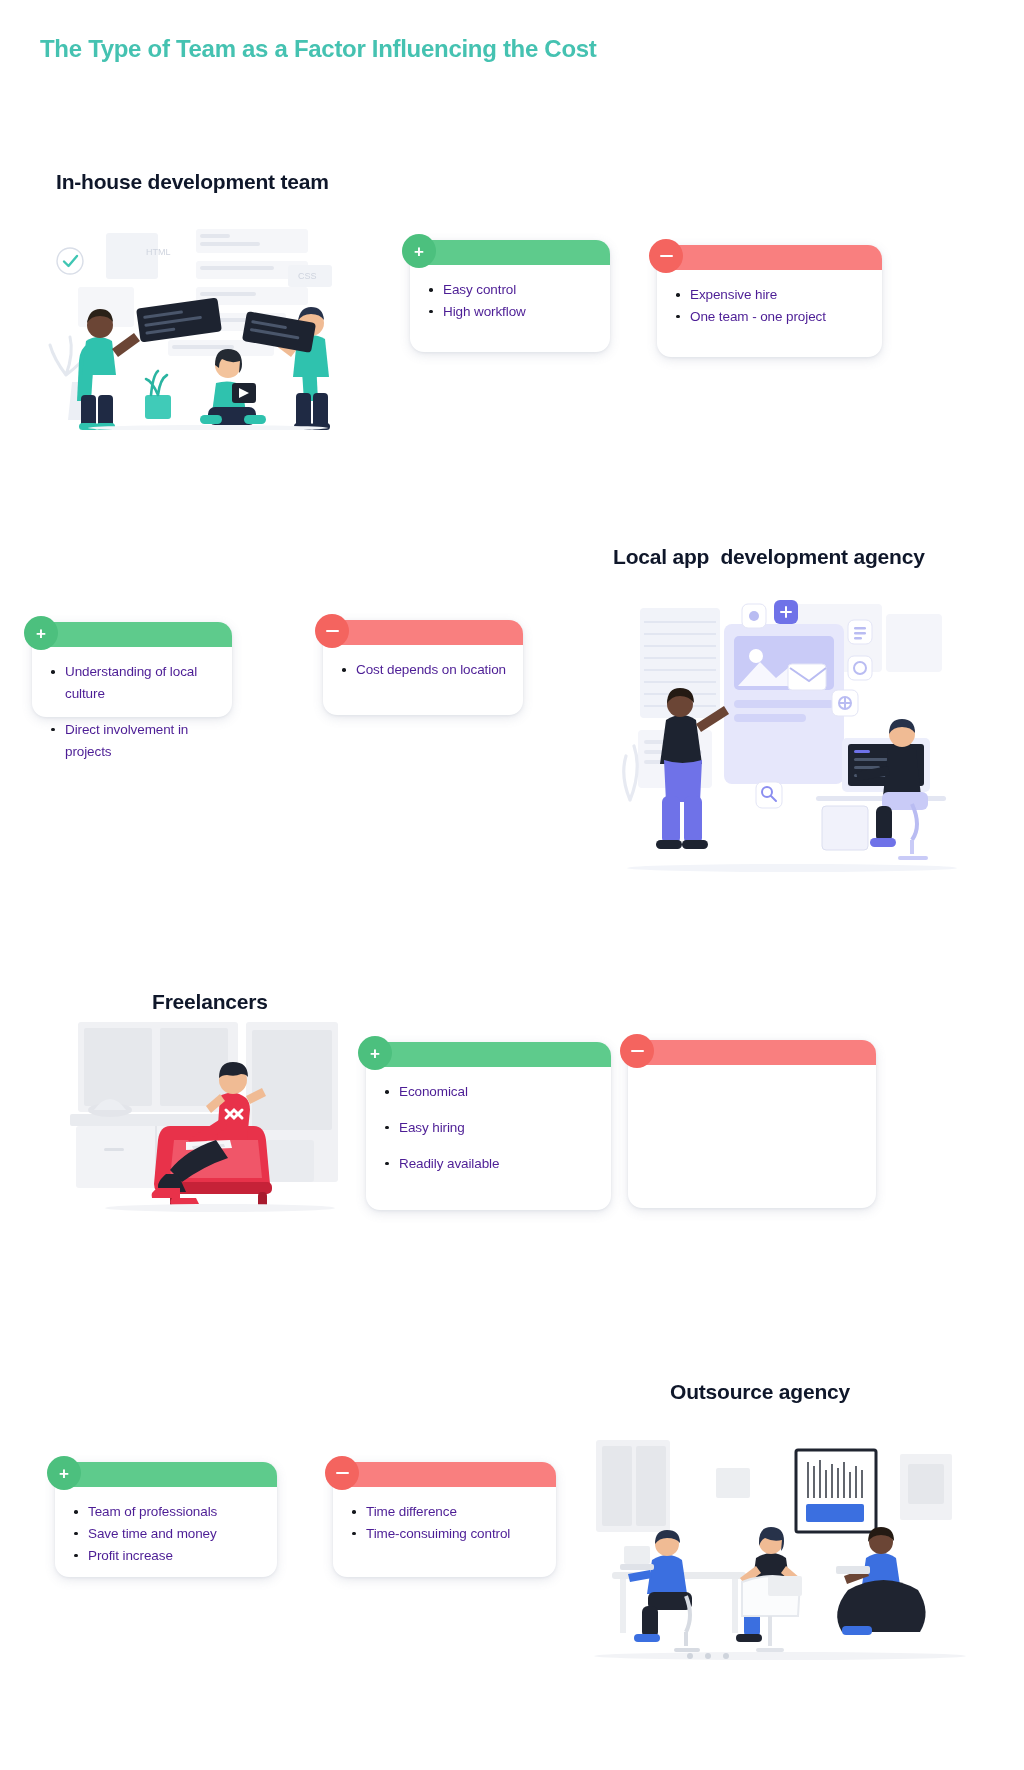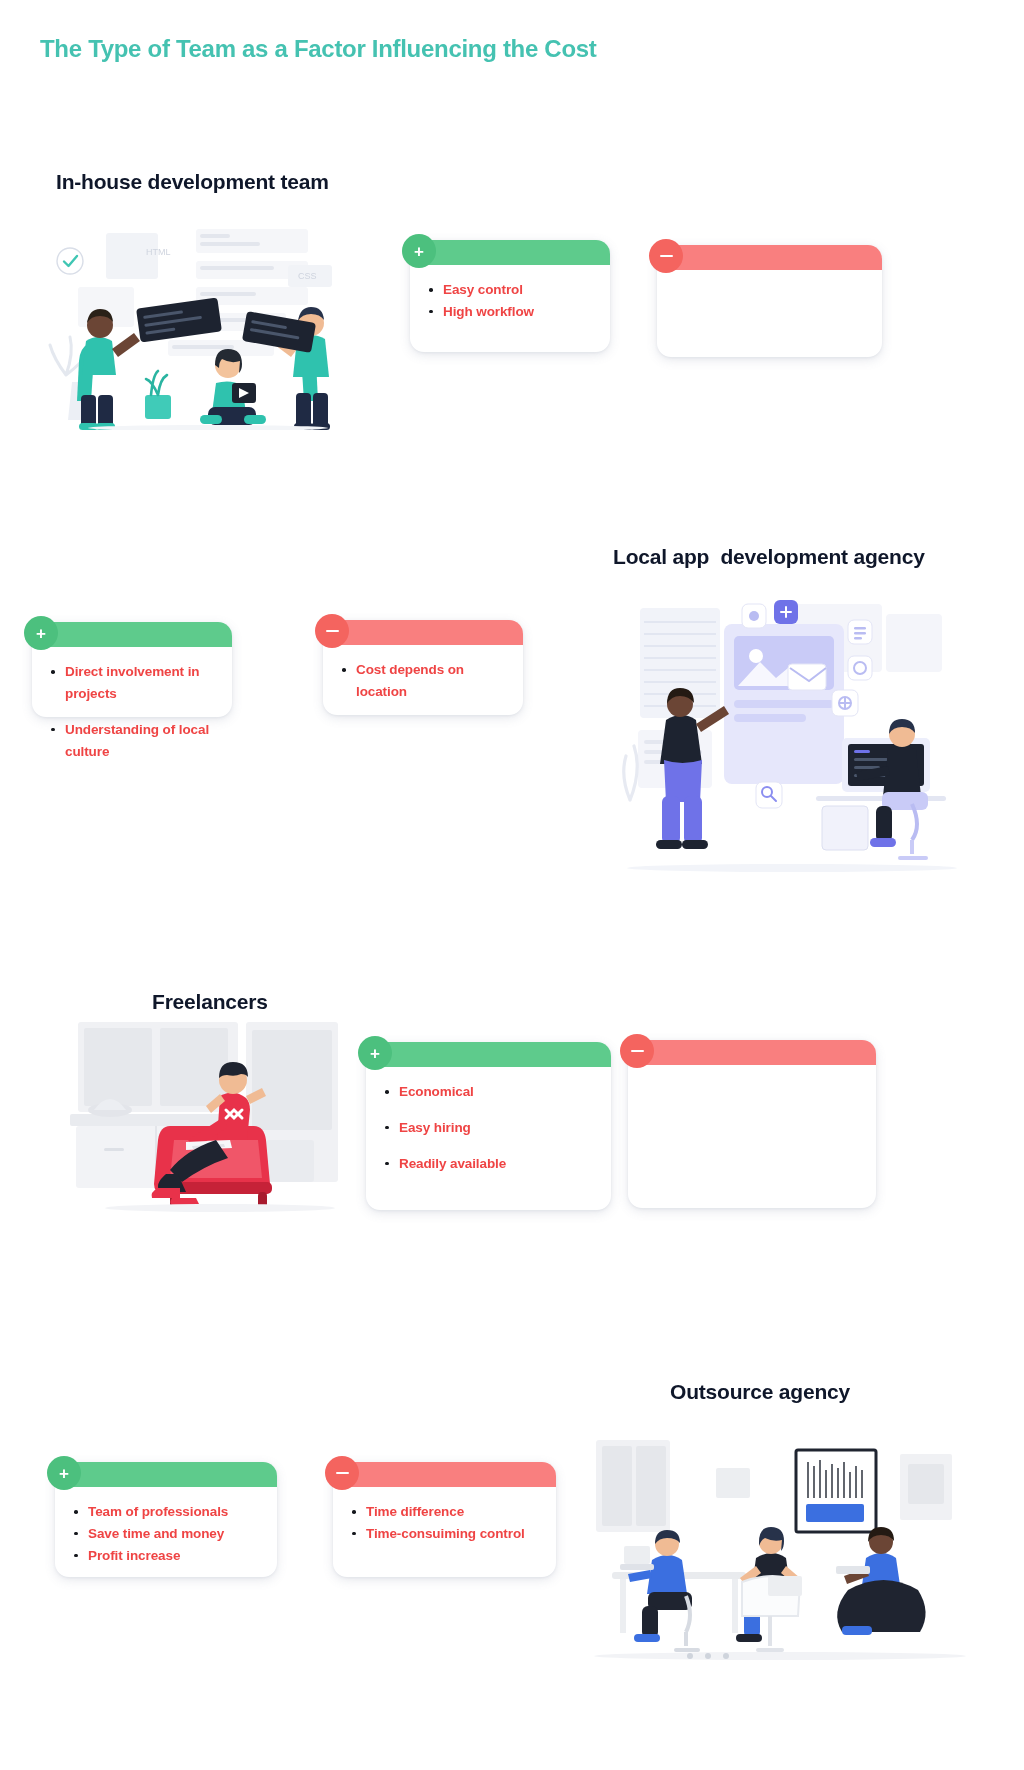--- a/index.html
+++ b/index.html
@@ -61,22 +61,22 @@
     background: #fff; border-radius: 2px;
   }
   .card-body {
     padding: 14px 16px 14px 16px;
   }
   .card-body ul { list-style: none; }
   .card-body li {
     position: relative;
     padding-left: 17px;
     font-size: 13.5px;
-    font-weight: 700;
-    color: #ef4444;
+    font-weight: 400;
+    color: #4c1d95;
     line-height: 1.62;
     letter-spacing: -0.1px;
   }
   .card-body li::before {
     content: "";
     position: absolute;
     left: 3px; top: 9px;
     width: 3.6px; height: 3.6px;
     border-radius: 50%;
     background: #14171c;
@@ -176,20 +176,26 @@
         <li>High workflow</li>
       </ul>
     </div>
   </div>
 
   <div class="card" style="left:657px; top:245px; width:225px; height:112px;">
     <div class="card-head neg">
       <div class="badge neg">
           <span class="dash"></span>
         </div>
+    </div>
+    <div class="card-body">
+      <ul>
+        <li>Expensive hire</li>
+        <li>One team - one project</li>
+      </ul>
     </div>
   </div>
 
   <div class="sec-title" style="left:613px; top:545px;">Local app  development agency</div>
 
   <div class="illus" style="left:620px; top:600px; width:345px; height:285px;">
     <svg width="345" height="285" viewBox="0 0 345 285">
 
       <rect x="20" y="8" width="80" height="110" rx="4" fill="#f1f3f9"></rect>
       <g stroke="#e2e6f1" stroke-width="2">
@@ -267,22 +273,22 @@
       <ellipse cx="172" cy="268" rx="165" ry="4" fill="#f2f4f9"></ellipse>
     </svg>
   </div>
 
   <div class="card" style="left:32px; top:622px; width:200px; height:95px;">
     <div class="card-head pos">
       <div class="badge pos">+</div>
     </div>
     <div class="card-body airy">
       <ul>
+        <li>Understanding of local culture</li>
         <li>Direct involvement in projects</li>
-        <li>Understanding of local culture</li>
       </ul>
     </div>
   </div>
 
   <div class="card" style="left:323px; top:620px; width:200px; height:95px;">
     <div class="card-head neg">
       <div class="badge neg">
           <span class="dash"></span>
         </div>
     </div>

